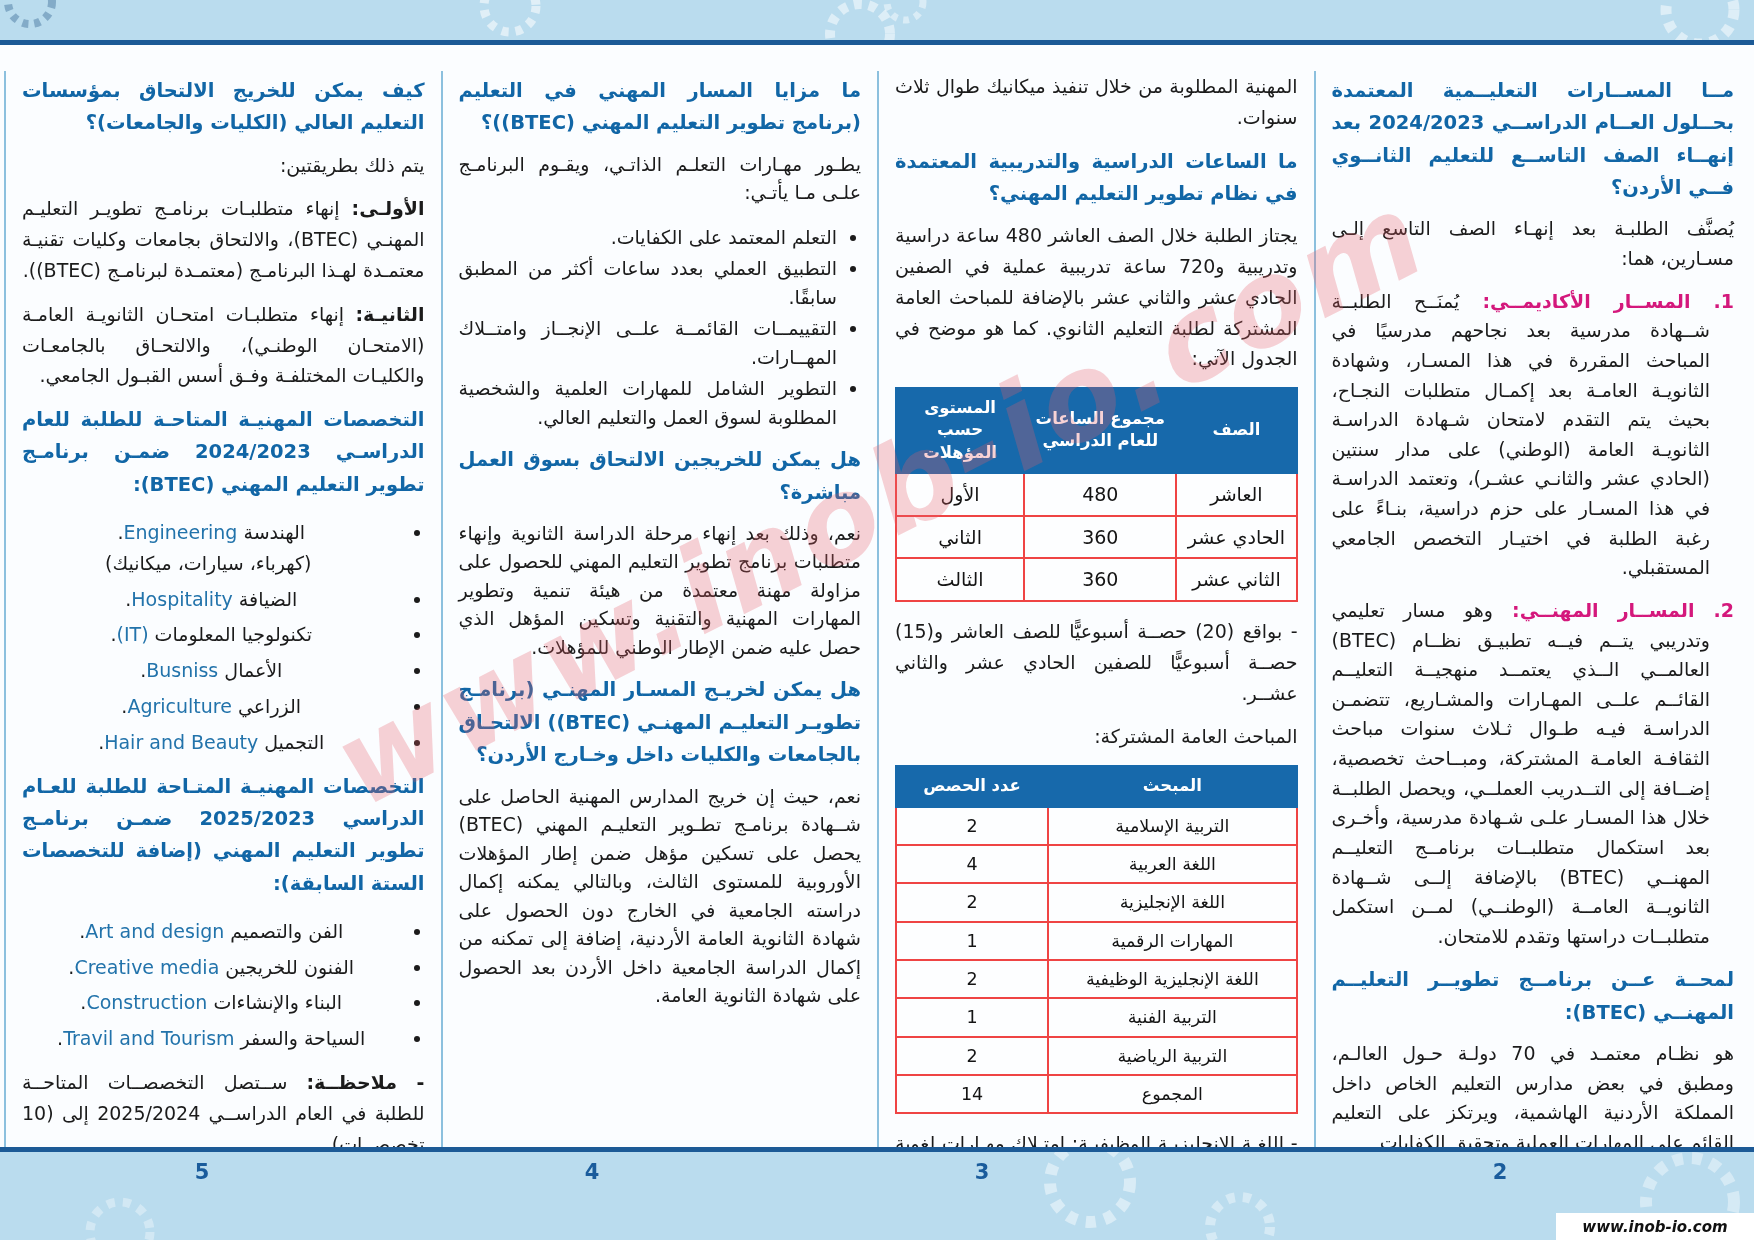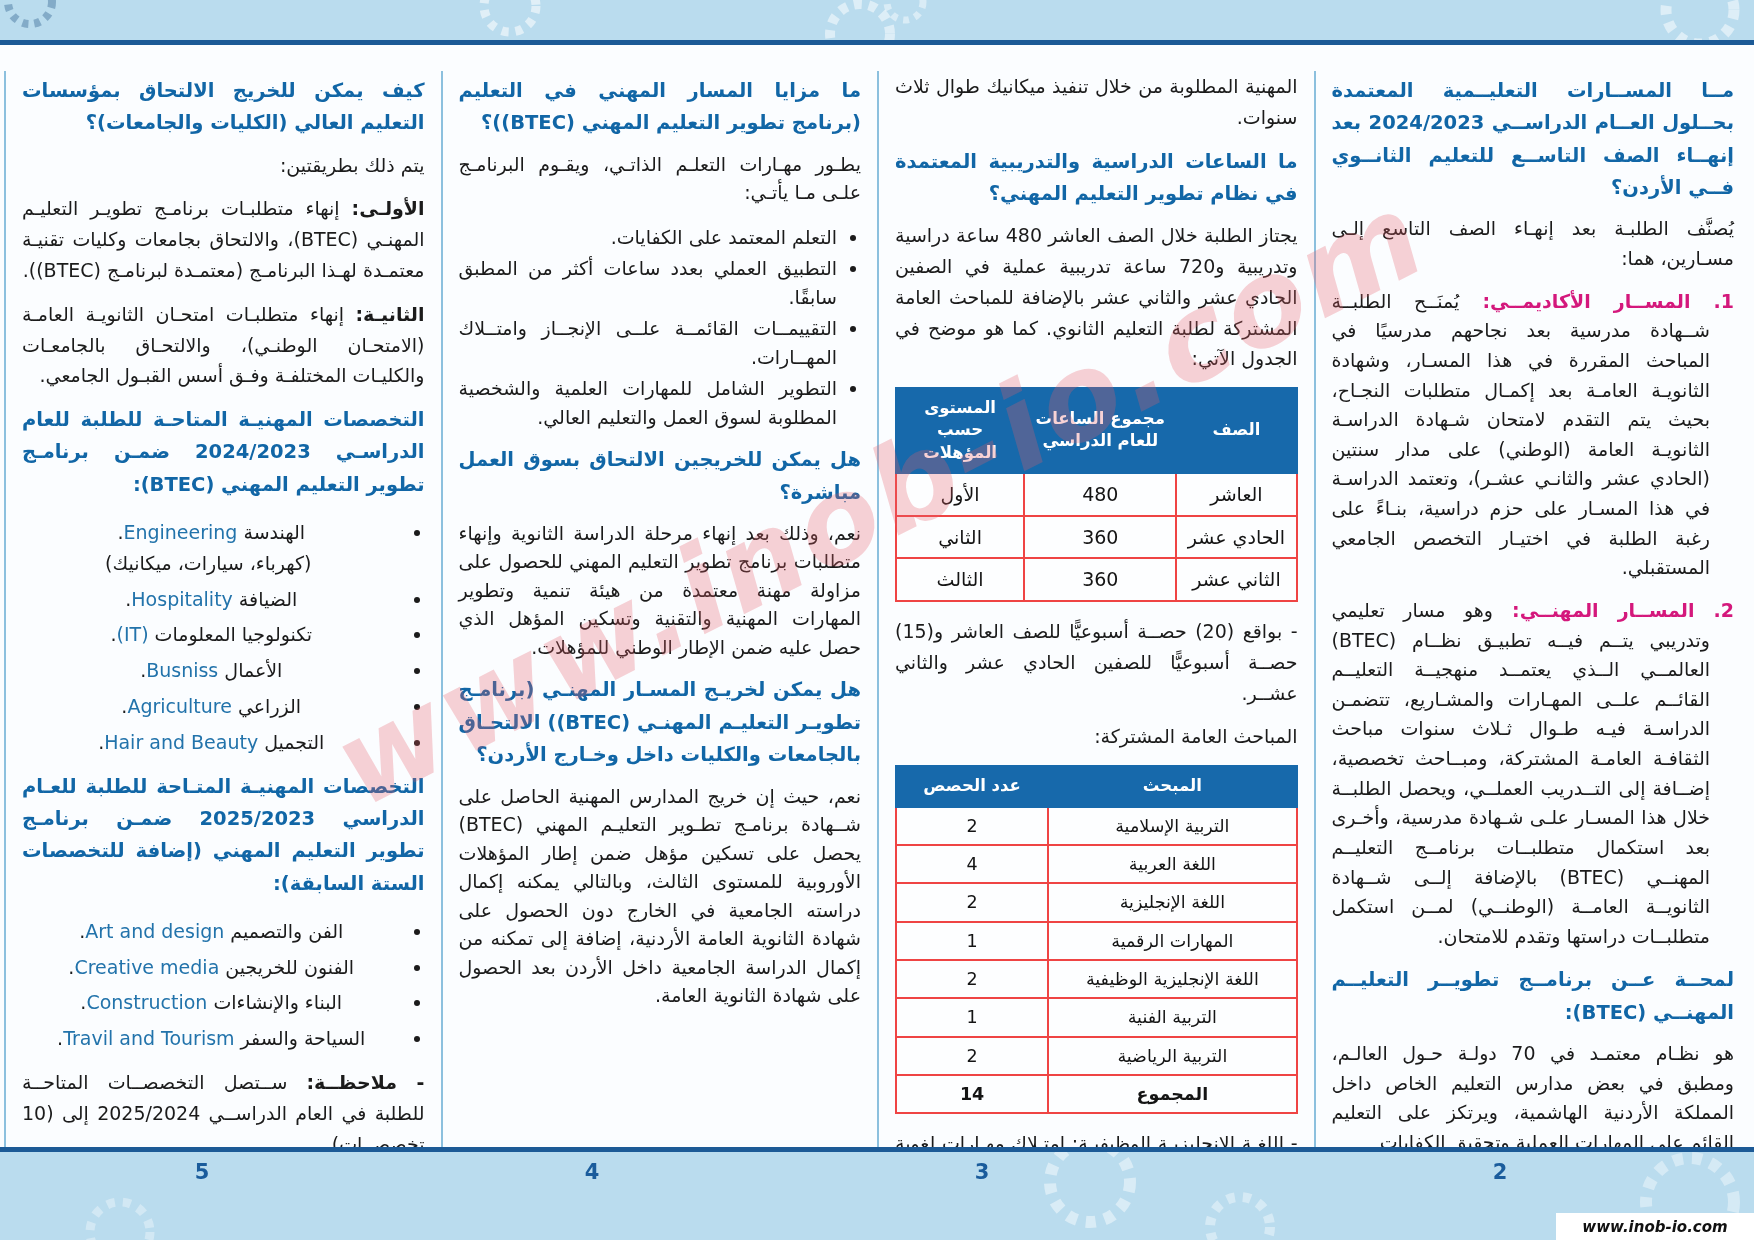--- a/index.html
+++ b/index.html
@@ -40,21 +40,21 @@
 
   table{width:100%;border-collapse:collapse;margin:6px 0 14px;background:#fdfeff;}
   th{background:#1769ab;color:#ffffff;font-weight:bold;font-size:16.5px;line-height:1.35;
      padding:8px 4px;text-align:center;border:2px solid #1769ab;}
   th + th{border-right:2px solid rgba(255,255,255,.85);}
   td{border:2px solid #ef4444;text-align:center;font-size:19px;padding:5px 4px;color:#141414;}
   .t1 th:nth-child(1),.t1 td:nth-child(1){width:30%;}
   .t1 th:nth-child(2),.t1 td:nth-child(2){width:38%;}
   .t2 th:nth-child(1),.t2 td:nth-child(1){width:62%;}
   .t2 td{font-size:17.5px;padding:4px;}
-  .t2 tbody tr:last-child td{font-weight:bold;}
+  .t2 tbody tr:last-child td{font-weight:normal;}
 
   
   .page-number{position:absolute;top:8px;font-size:21px;font-weight:bold;color:#1a5c9c;width:40px;text-align:center;}
   .site-box{position:absolute;right:0;bottom:0;width:198px;height:27px;background:#ffffff;
     display:flex;align-items:center;justify-content:center;font-size:15px;font-weight:bold;
     font-style:italic;color:#111;direction:ltr;}
 </style>
 </head>
 <body>
 

